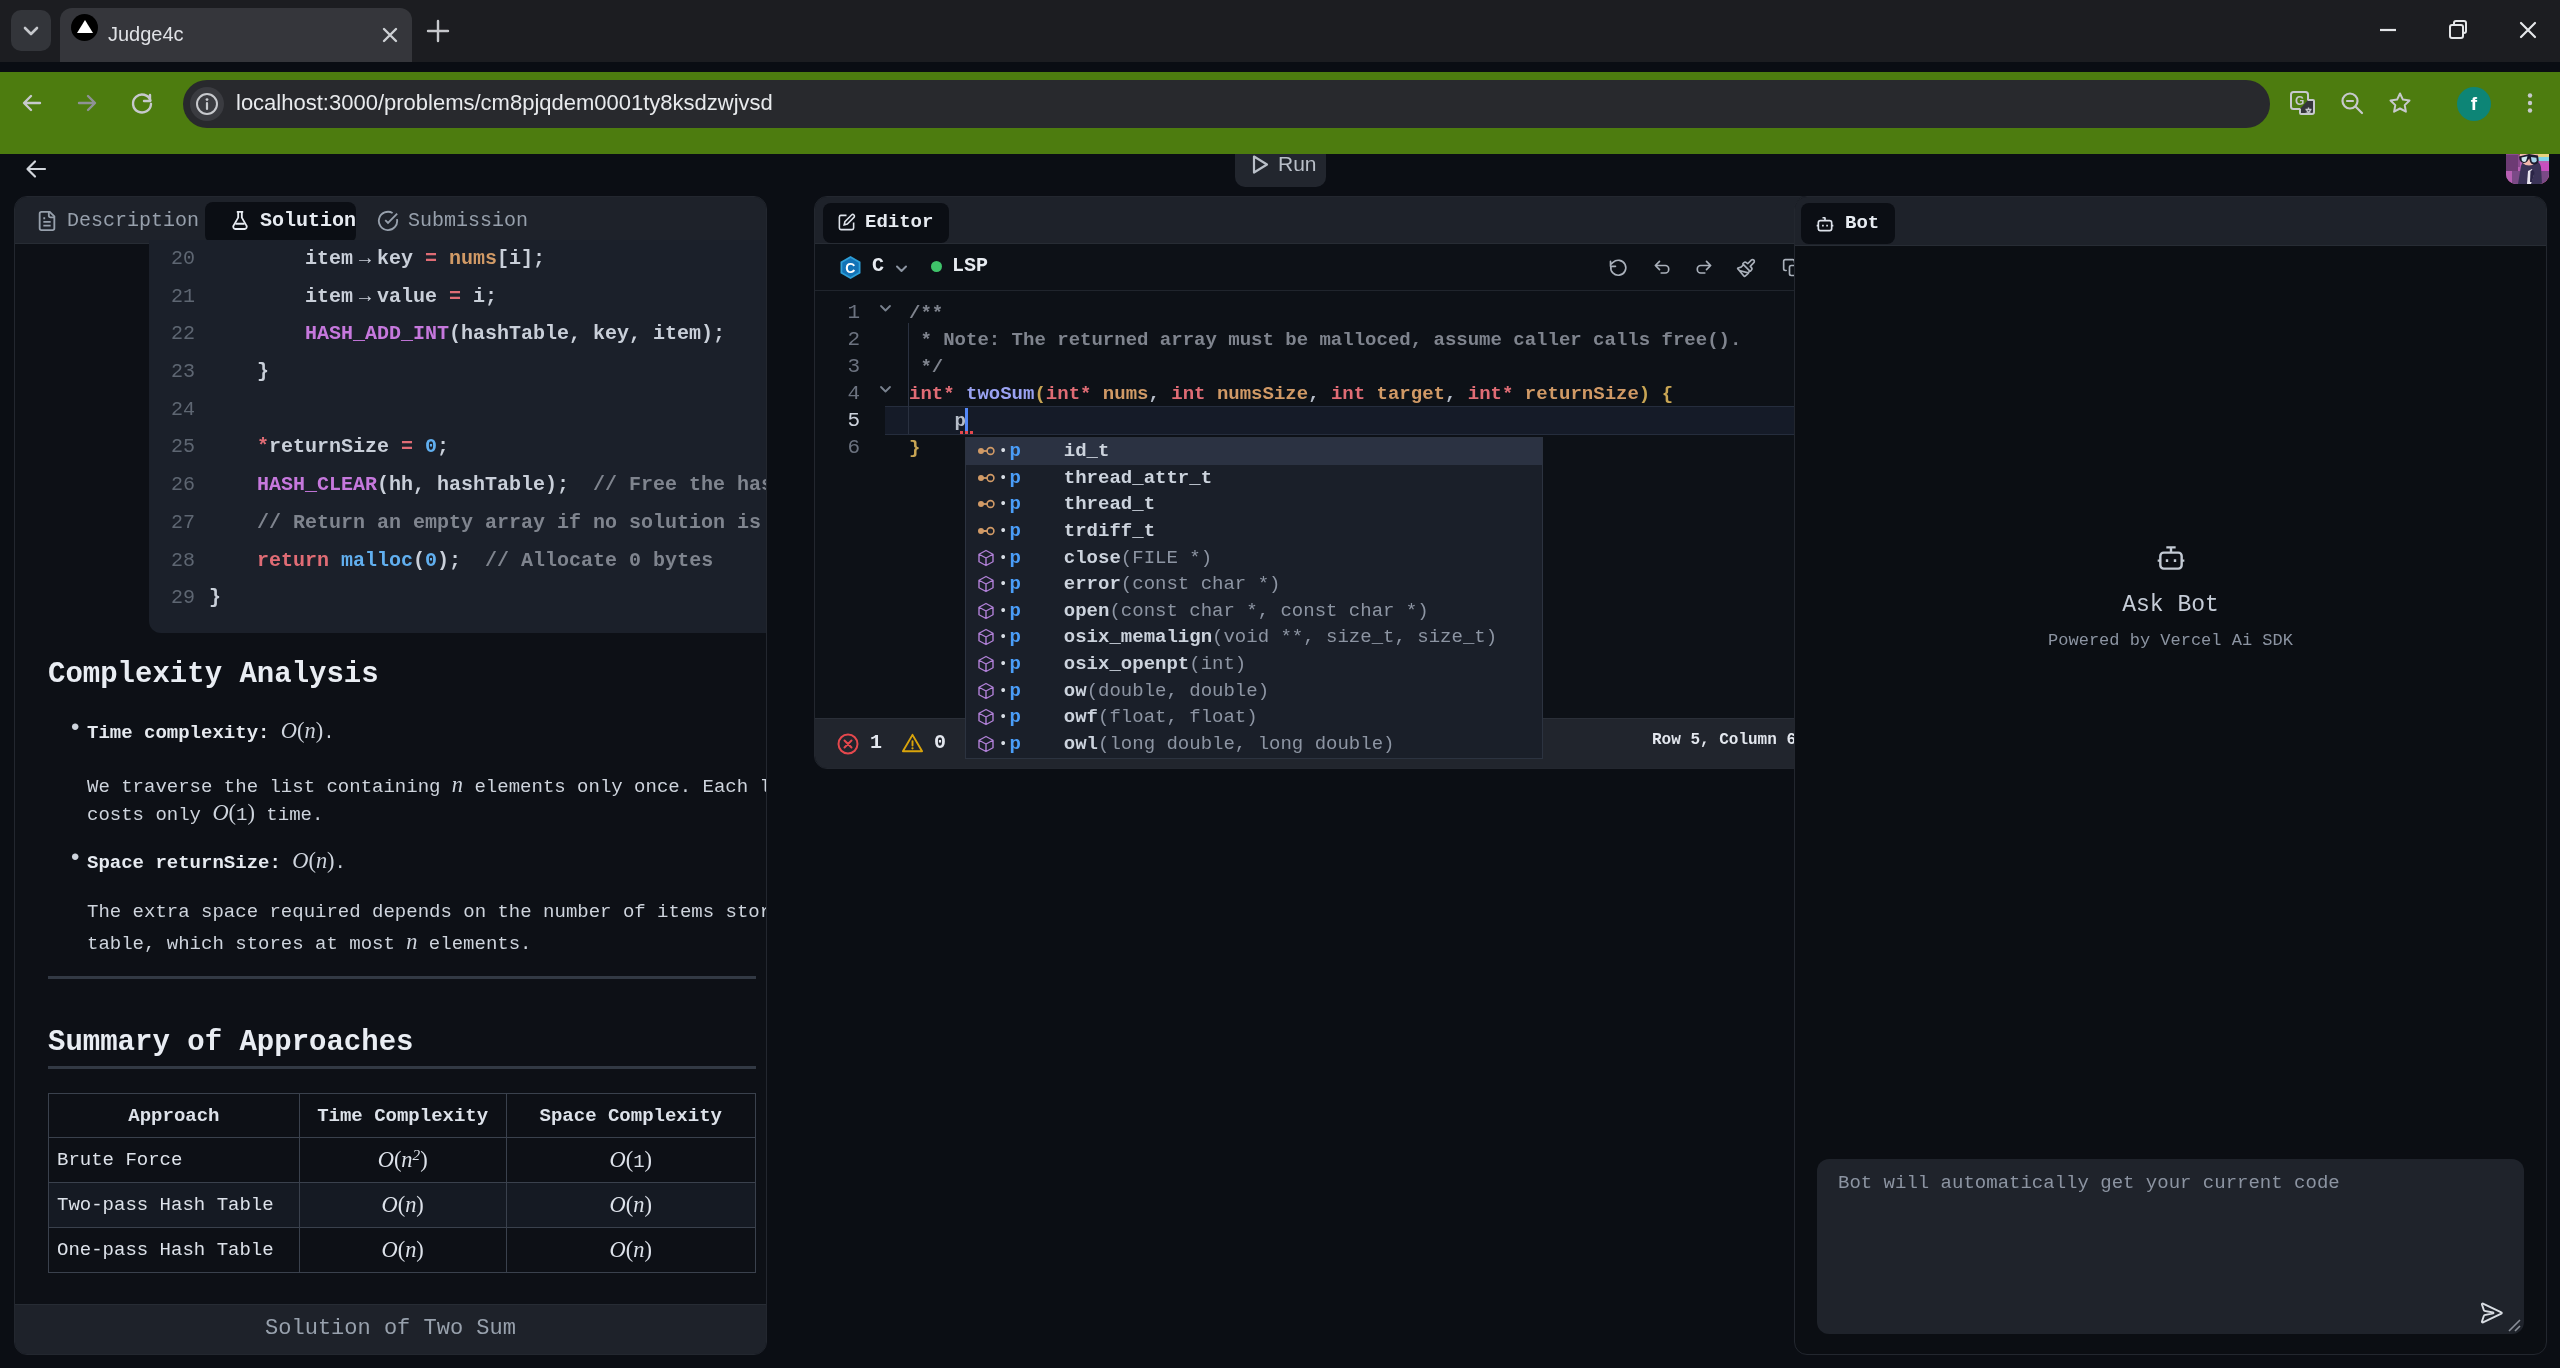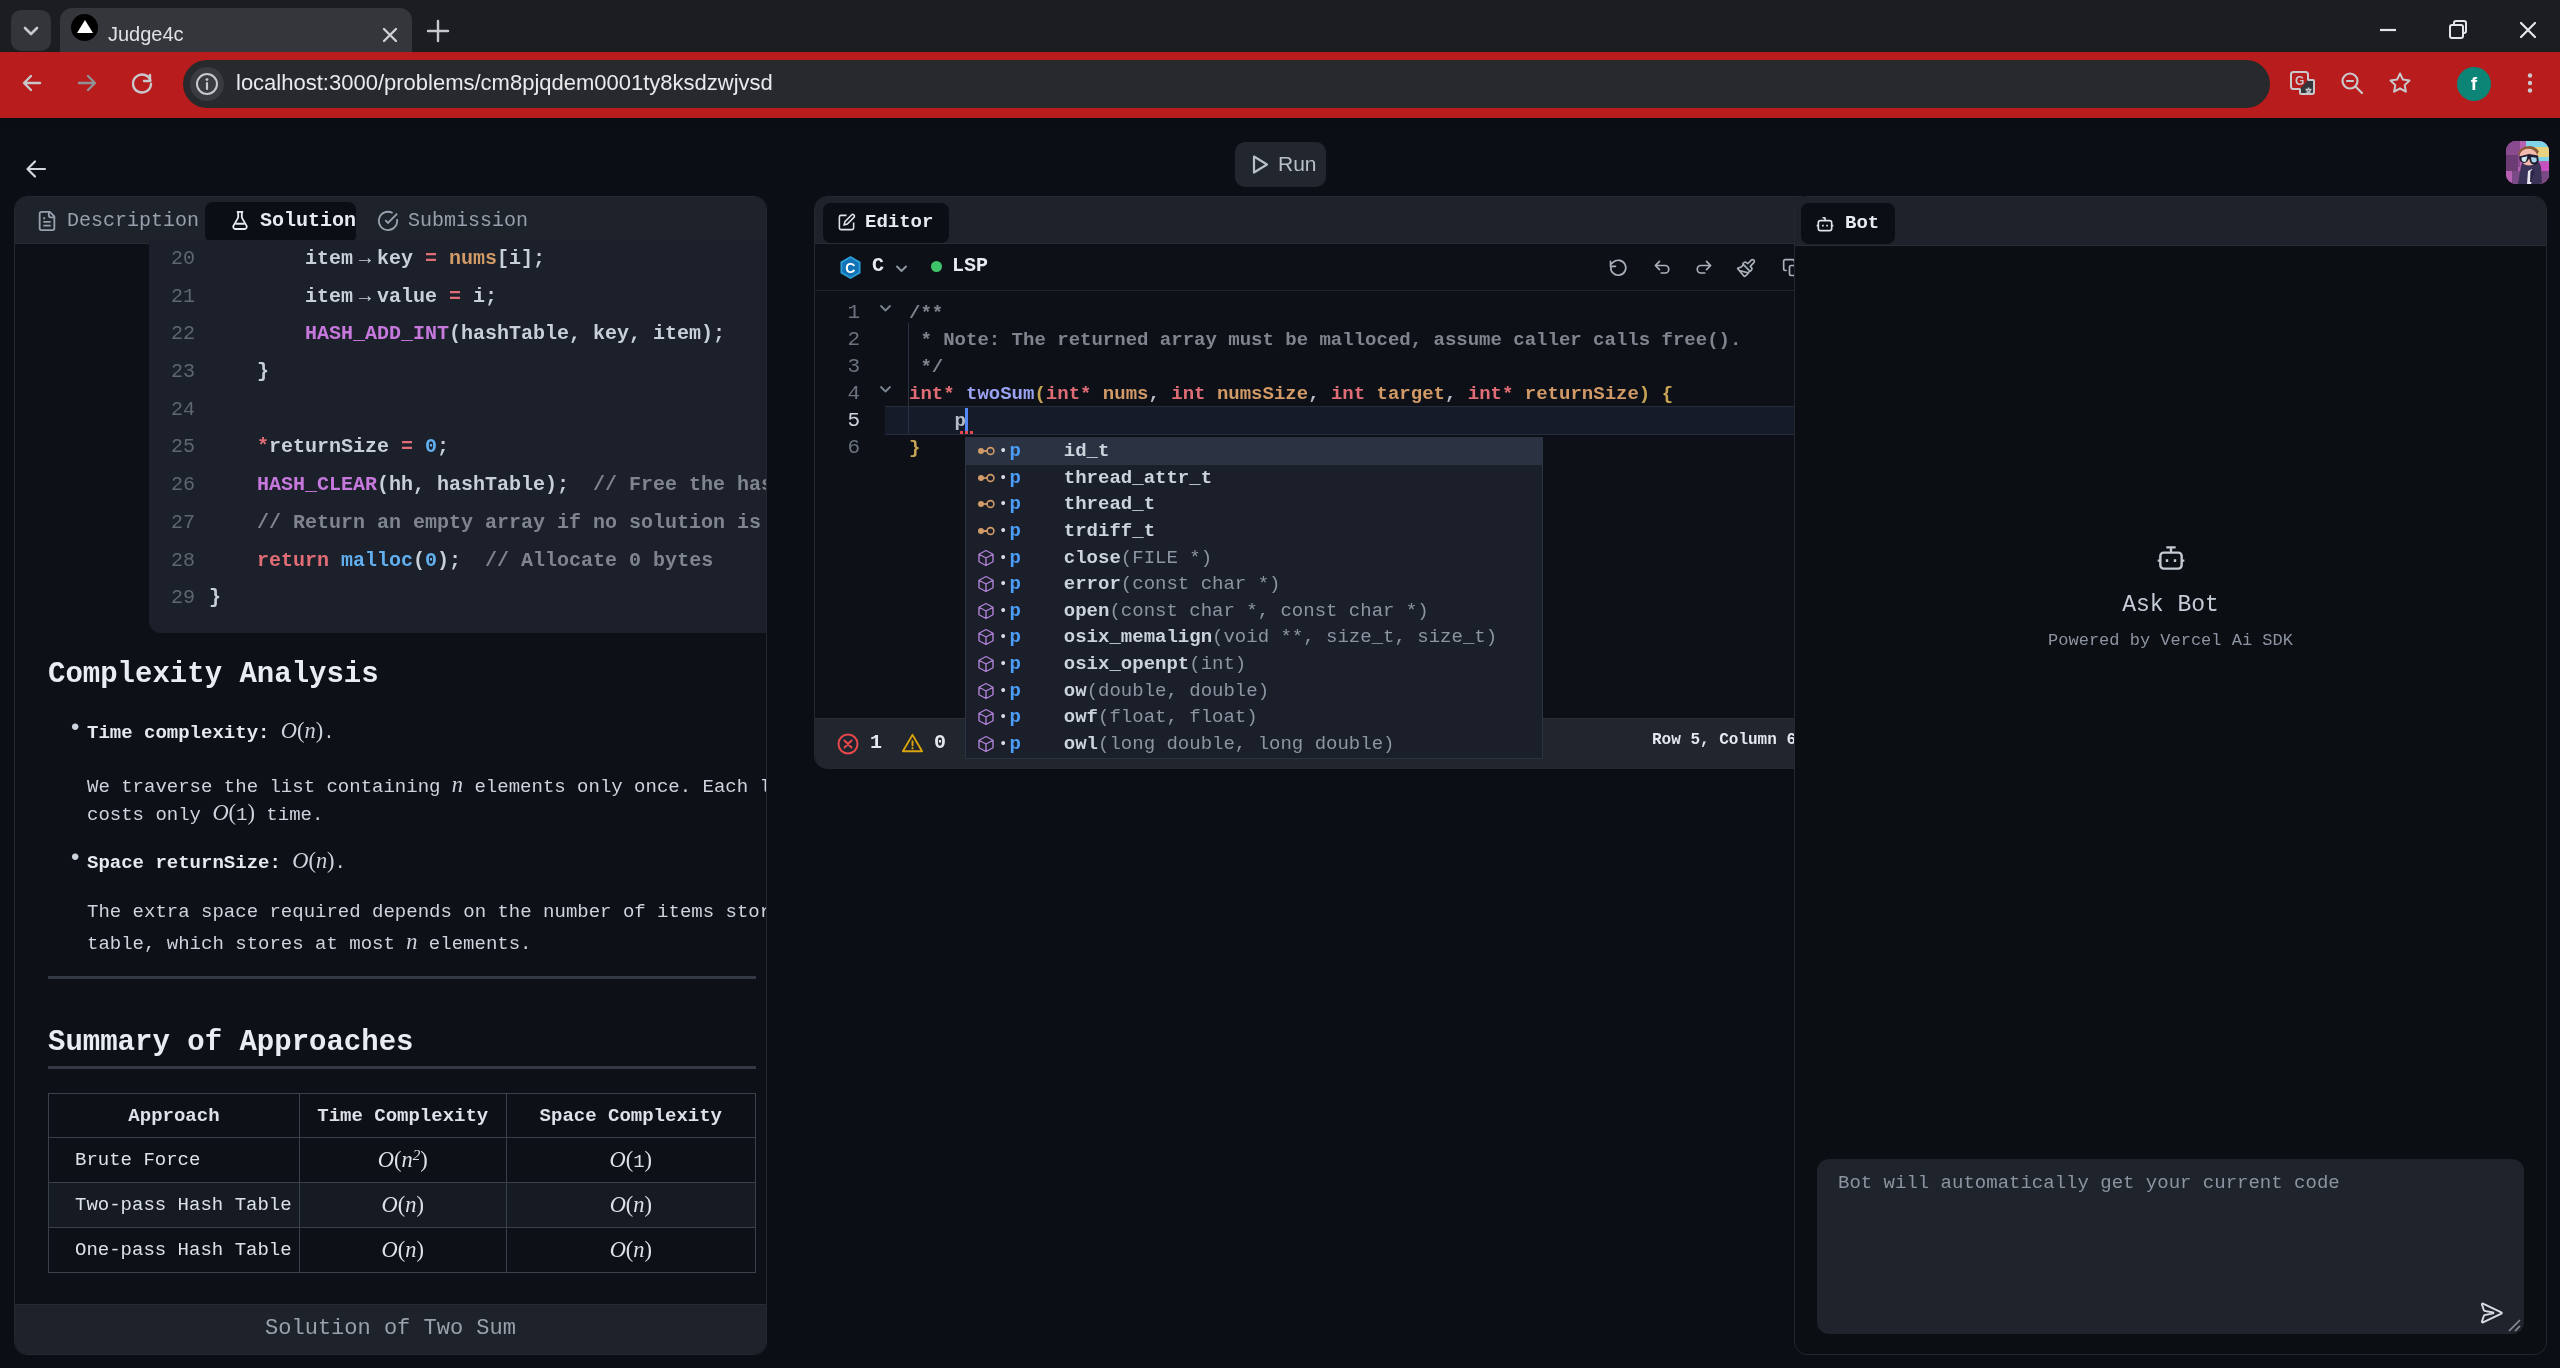--- a/index.html
+++ b/index.html
@@ -11,21 +11,21 @@
 #tabstrip { position:absolute; left:0; top:0; width:2560px; height:62px; background:#1c1d21; }
 #tabdrop { position:absolute; left:11px; top:10px; width:40px; height:41px; background:#33353a; border-radius:10px; }
 #tab { position:absolute; left:60px; top:8px; width:352px; height:54px; background:#35363b; border-radius:12px 12px 0 0; }
 #tab .fav { position:absolute; left:11px; top:6px; width:27px; height:27px; background:#000; border-radius:50%; }
 #tab .fav:after { content:""; position:absolute; left:5.5px; top:6px; width:0; height:0; border-left:8px solid transparent; border-right:8px solid transparent; border-bottom:13px solid #fff; }
 #tab .title { position:absolute; left:48px; top:15px; font:20px "Liberation Sans", sans-serif; color:#dfe1e5; }
 #tab .close { position:absolute; left:314px; top:11px; width:32px; height:32px; color:#cdd0d4; }
 #newtab { position:absolute; left:424px; top:17px; width:28px; height:28px; color:#c6c8cc; }
 .wctl { position:absolute; top:14px; width:32px; height:32px; color:#e4e6e9; }
 
-#toolbar { position:absolute; left:0; top:52px; width:2560px; height:66px; background:#b91c1c; z-index:5; }
+#toolbar { position:absolute; left:0; top:72px; width:2560px; height:82px; background:#4d7c0f; z-index:5; }
 .tbicon { position:absolute; top:17px; color:#c7c9cd; }
 #urlpill { position:absolute; left:183px; top:8px; width:2087px; height:48px; border-radius:24px; background:#28292d; }
 #urlinfo { position:absolute; left:7px; top:7px; width:34px; height:34px; border-radius:50%; background:#3a3b40; }
 #urltext { position:absolute; left:53px; top:10px; font:22px "Liberation Sans", sans-serif; color:#e8eaed; }
 #chromeavatar { position:absolute; left:2457px; top:15px; width:34px; height:34px; border-radius:50%; background:#0d8576; color:#fff; font:bold 19px "Liberation Sans", sans-serif; text-align:center; line-height:34px; }
 
 
 #app { position:absolute; left:0; top:125px; width:2560px; height:1243px; background:#0b0e14; }
 #backarrow { position:absolute; left:22px; top:30px; color:#d2d6dc; }
 #runbtn { position:absolute; left:1235px; top:17px; width:91px; height:45px; background:#22262e; border-radius:10px; color:#b9bfc8; }
@@ -55,21 +55,21 @@
 .bullet:before { content:"•"; position:absolute; left:-19px; top:-3px; font-size:24px; color:#ced4dd; }
 .bullet b { color:#e6eaf0; }
 .para { position:absolute; left:72px; font-size:19px; color:#ced4dd; white-space:pre; }
 .math { font-family:"Liberation Serif", serif; font-style:italic; font-size:1.18em; }
 .mpar { font-family:"Liberation Serif", serif; font-size:1.18em; }
 .msup { font-family:"Liberation Serif", serif; font-style:italic; font-size:0.8em; vertical-align:super; line-height:0; }
 .lhr { position:absolute; left:33px; width:708px; height:3px; background:#323944; }
 #ltable { position:absolute; left:33px; top:896px; width:708px; border-collapse:collapse; font-size:19px; color:#dde2ea; white-space:nowrap; }
 #ltable th, #ltable td { border:1px solid #3a414d; }
 #ltable th { height:44px; font-weight:bold; text-align:center; }
-#ltable td { height:45px; padding-left:26px; }
+#ltable td { height:45px; padding-left:8px; }
 #ltable td.ctr { text-align:center; padding-left:0; }
 #ltable tr.alt { background:#151a23; }
 #ltable th:nth-child(1){ width:251px; } #ltable th:nth-child(2){ width:207px; } #ltable th:nth-child(3){ width:250px; }
 #leftfooter { position:absolute; left:0; right:0; bottom:0; height:50px; background:#1e222a; border-top:1px solid #272c34; text-align:center; line-height:48px; font-size:22px; color:#98a1ad; }
 
 
 #editorpanel { left:814px; top:71px; width:999px; height:573px; background:#0d1117; }
 #edtoolbar { position:absolute; left:0; top:47px; right:0; height:47px; border-bottom:1px solid #20252d; }
 .edico { position:absolute; top:14px; }
 #edstatus { position:absolute; left:0; bottom:0; right:0; height:50px; background:#21252d; border-top:1px solid #2a2f38; }

